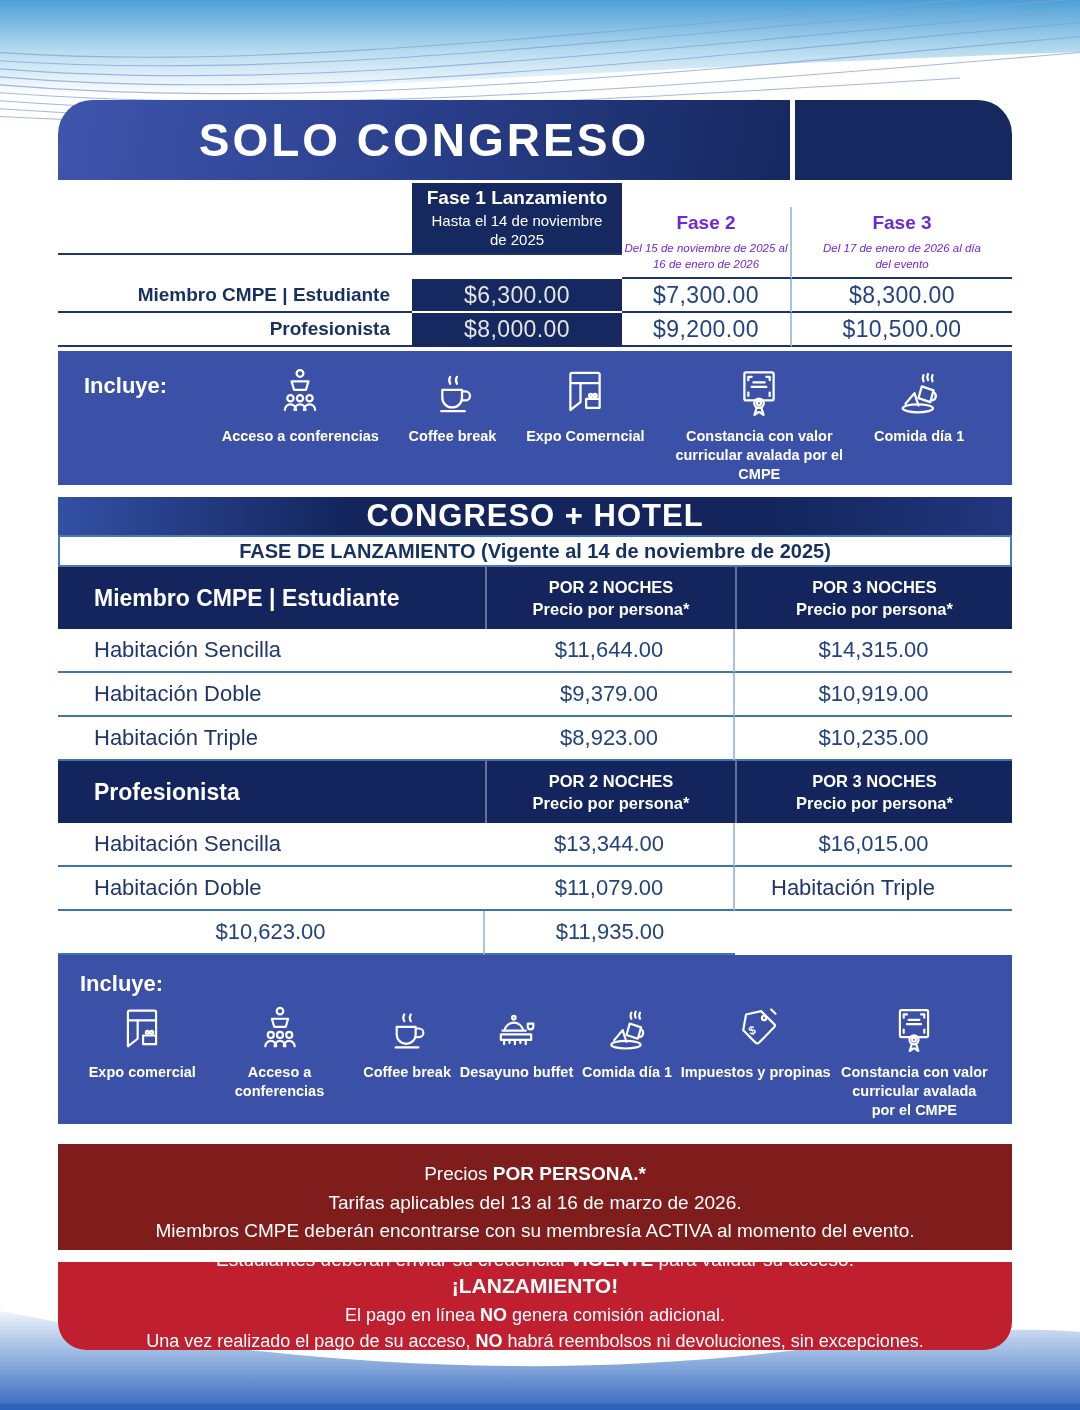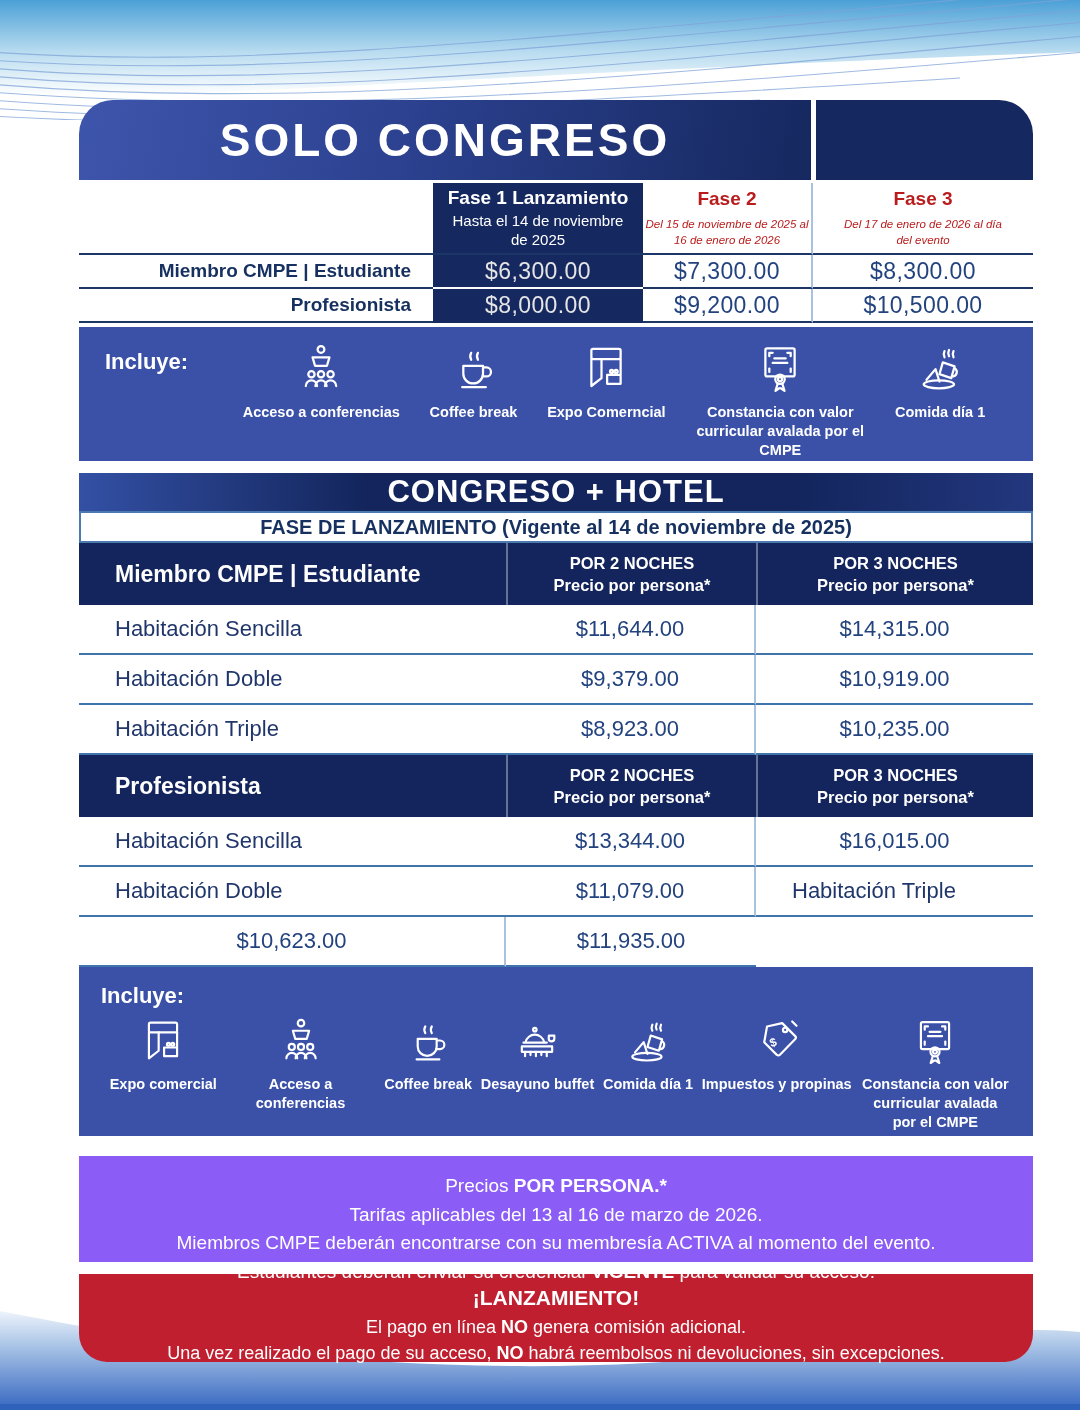--- a/index.html
+++ b/index.html
@@ -1,38 +1,38 @@
 <!DOCTYPE html>
 <html><head>
 <meta charset="utf-8">
 <style>
   * { margin:0; padding:0; box-sizing:border-box; }
   body { background:#fff; font-family:"Liberation Sans", sans-serif; }
   .page { position:relative; width:1080px; height:1410px; background:#fff; overflow:hidden; }
   .decor { position:absolute; left:0; width:1080px; pointer-events:none; }
   .decor.top { top:0; height:120px; }
   .decor.bottom { bottom:0; height:125px; }
-  .card { position:absolute; left:79px; top:100px; width:954px; }
+  .card { position:absolute; left:58px; top:100px; width:954px; }
 
   
   .solo-header { display:flex; height:80px; }
   .solo-header-left { width:732px; background:linear-gradient(100deg,#3e55ac 0%, #2c418f 45%, #15285f 100%);
     border-radius:34px 0 0 0; display:flex; align-items:center; justify-content:center; }
   .solo-header-left h1 { color:#fff; font-size:46px; font-weight:800; letter-spacing:3px; }
   .solo-header-gap { width:5px; background:#fff; }
   .solo-header-right { flex:1; background:#15285f; border-radius:0 34px 0 0; }
 
   
   .solo-grid { display:grid; grid-template-columns:354px 210px 170px 220px; margin-top:3px; }
   .sg { display:flex; flex-direction:column; align-items:center; justify-content:center; }
   .fasehead { height:72px; border-bottom:2px solid #1c3668; }
   .f1h { background:#15285f; color:#fff; }
   .f1h .fname { font-size:19px; font-weight:700; }
   .f1h .fdates { font-size:15px; margin-top:3px; max-width:180px; text-align:center; line-height:1.25; }
-  .f23h { background:#fff; color:#b91c1c; }
+  .f23h { background:#fff; color:#6d28d9;margin-top:24px; }
   .f23h .fname { font-size:19px; font-weight:700; }
   .f23h .fdates { font-size:11.5px; margin-top:6px; max-width:170px; text-align:center; line-height:1.4;font-style:italic; }
   .vsep { border-right:2px solid #a9c3de; }
   .rowcell { height:34px; border-bottom:2px solid #1c3668; font-size:23px; color:#23437f; letter-spacing:.4px; }
   .rlabel { align-items:flex-end; padding-right:22px; font-size:19px; font-weight:700; color:#16305f; letter-spacing:0; }
   .pnavy { background:#15285f; color:#e5e5e5; border-bottom:2px solid #fff; }
   .pnavy.lastrow { border-bottom:2px solid #15285f; }
 
   
   .band { background:#3b51a8; color:#fff; }
@@ -53,25 +53,25 @@
     display:flex; align-items:center; justify-content:center; }
   .hotel-header h2 { color:#fff; font-size:31px; font-weight:800; letter-spacing:1px; }
   .fase-row { height:32px; background:#fff; border:2px solid #4a7ab0; display:flex; align-items:center; justify-content:center; }
   .fase-row div { color:#16305f; font-size:20px; font-weight:700; }
   .hgrid { display:grid; grid-template-columns:427px 250px 277px; }
   .ghead { background:#13255c; color:#fff; height:62px; }
   .ghead.gname { align-items:flex-start; padding-left:36px; font-size:23px; font-weight:700; }
   .ghead .ntop { font-size:16.5px; font-weight:700; }
   .ghead .nbot { font-size:16.5px; font-weight:700; margin-top:3px; }
   .ghead.colsep { border-left:2px solid rgba(255,255,255,.35); }
-  .hrow { height:50px; background:#fff; border-bottom:2px solid #3f74ad; font-size:22px; color:#23437f; }
+  .hrow { height:44px; background:#fff; border-bottom:2px solid #3f74ad; font-size:22px; color:#23437f; }
   .hlabel { align-items:flex-start; padding-left:36px; color:#20366b; font-size:22px; }
 
   
-  .notes { margin-top:20px; background:#8b5cf6; color:#fff; padding:16px 30px; text-align:center;
+  .notes { margin-top:20px; background:#7f1d1d; color:#fff; padding:16px 30px; text-align:center;
     font-size:19px; line-height:1.5; height:106px; }
   .important { margin-top:12px; background:#c01f2f; color:#fff; text-align:center; padding:12px 26px 18px;
     border-radius:0 0 28px 28px; height:88px; }
   .important .ititle { font-size:21px; font-weight:800; margin-bottom:4px; }
   .important .iline { font-size:18px; line-height:1.45; }
   .tagtext { fill:#fff; stroke:none; font-size:11px; font-weight:bold; font-family:"Liberation Sans",sans-serif; }
 </style>
 </head>
 <body>
 

